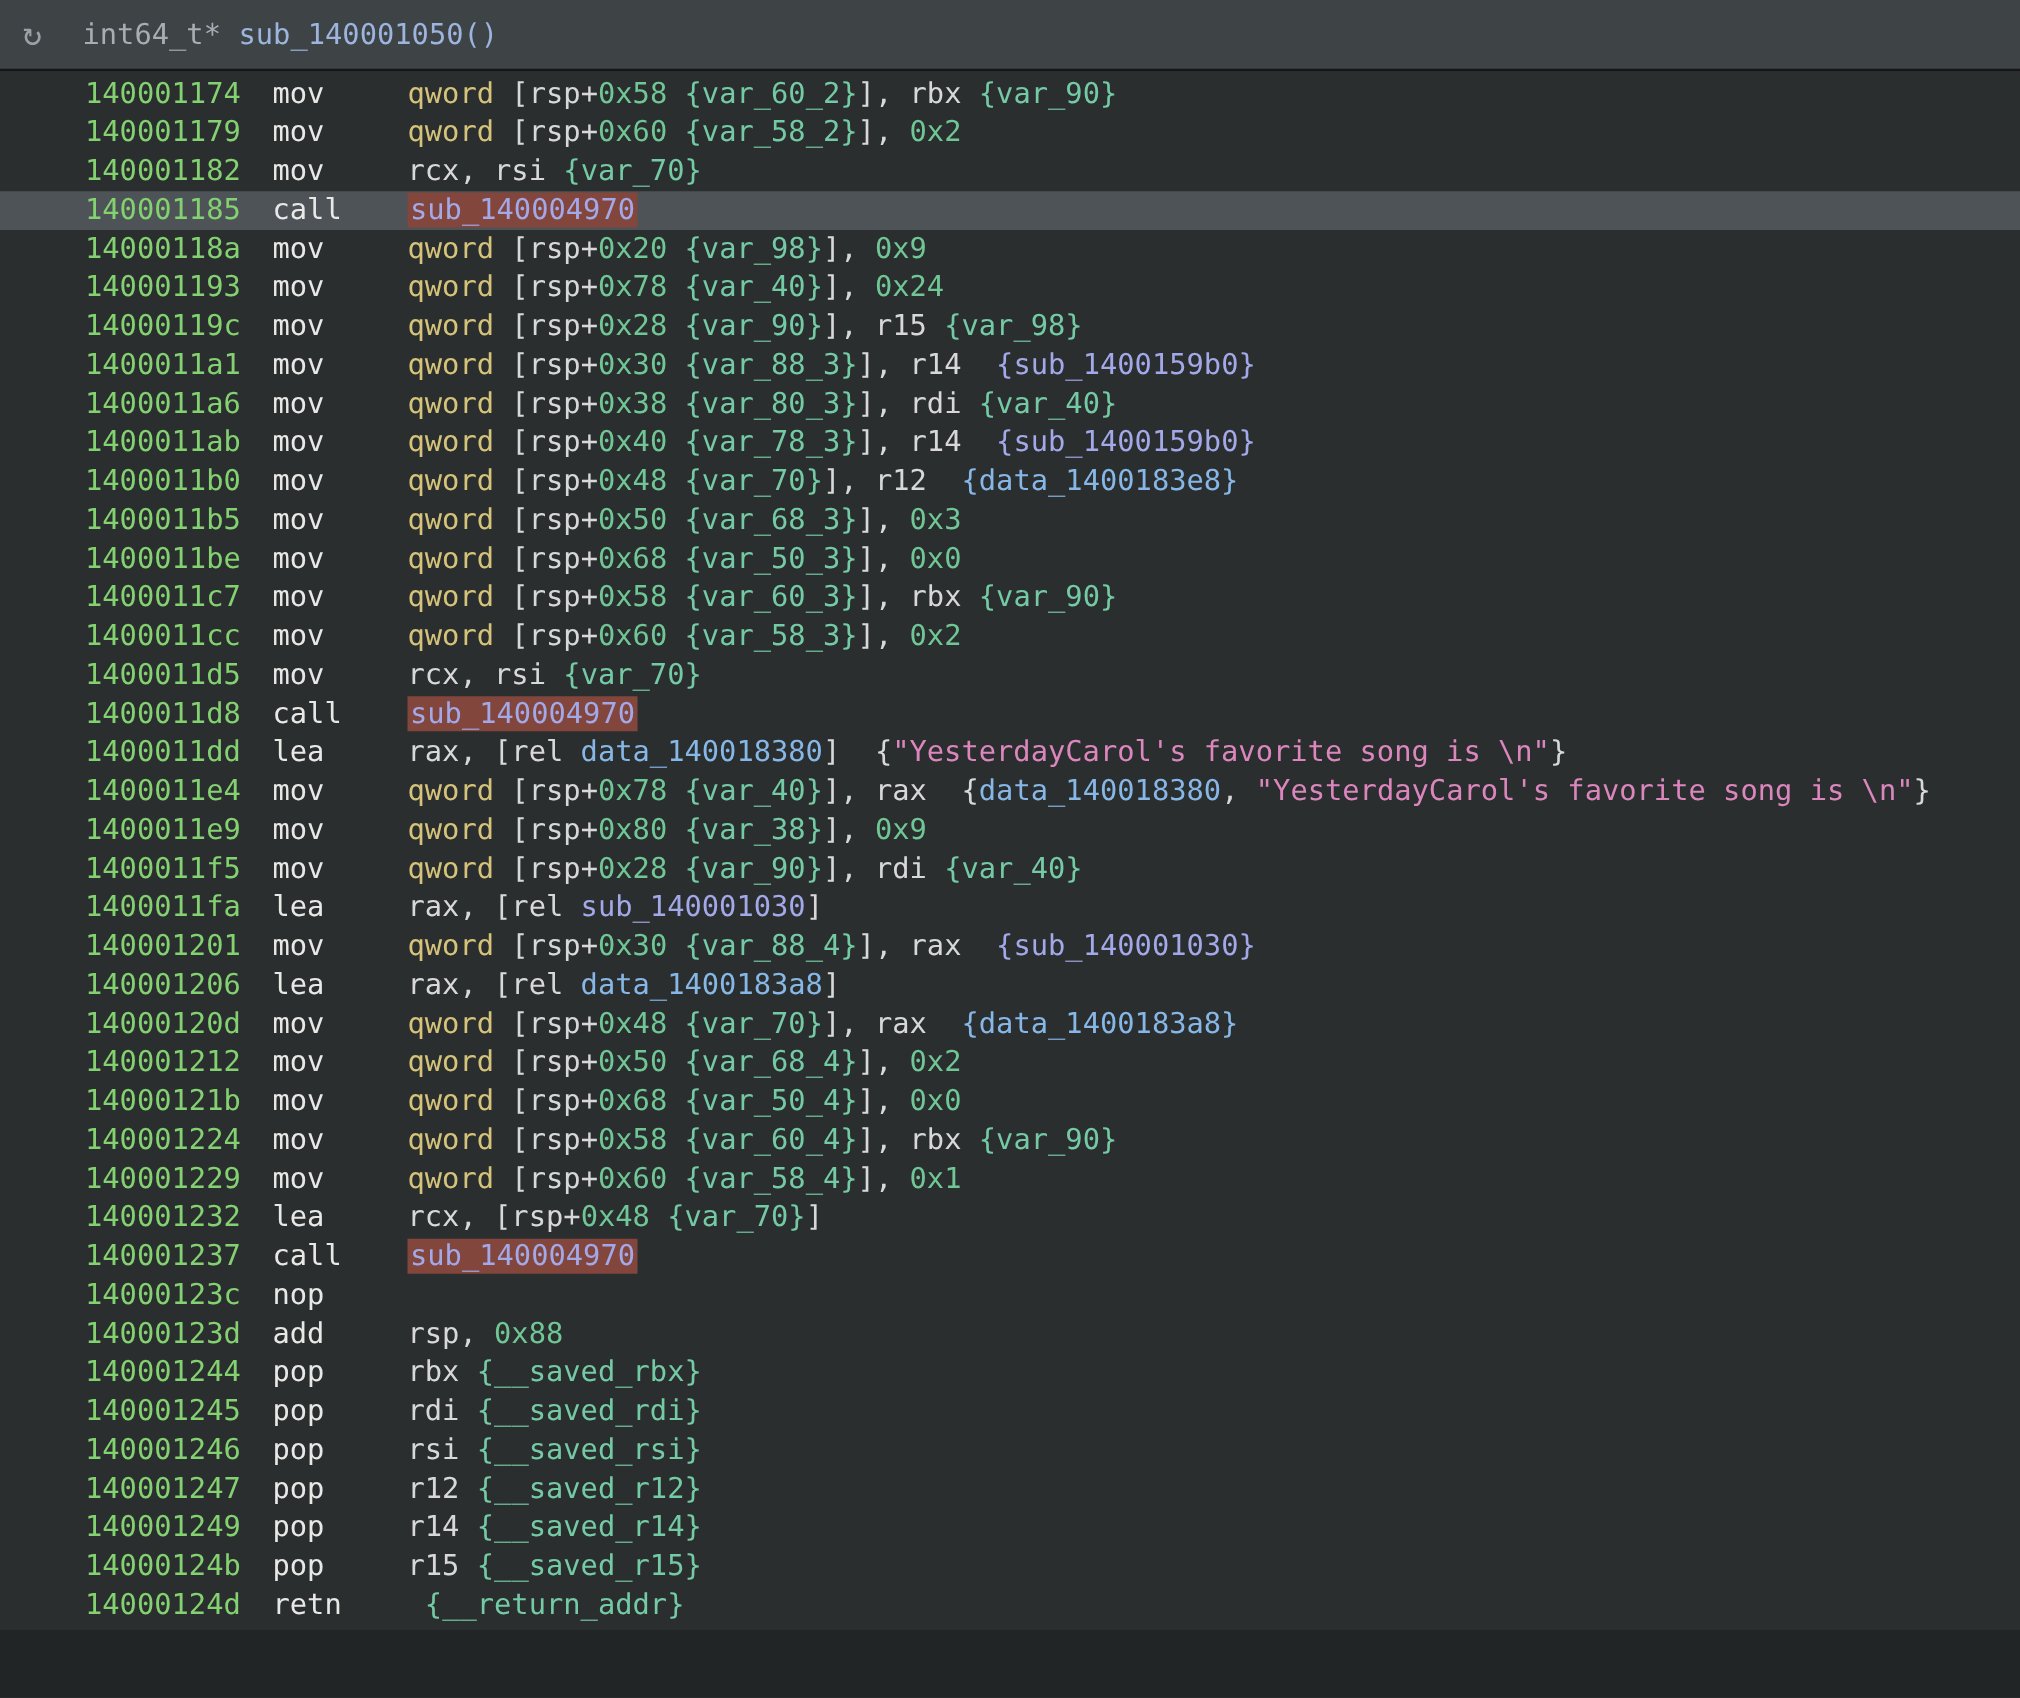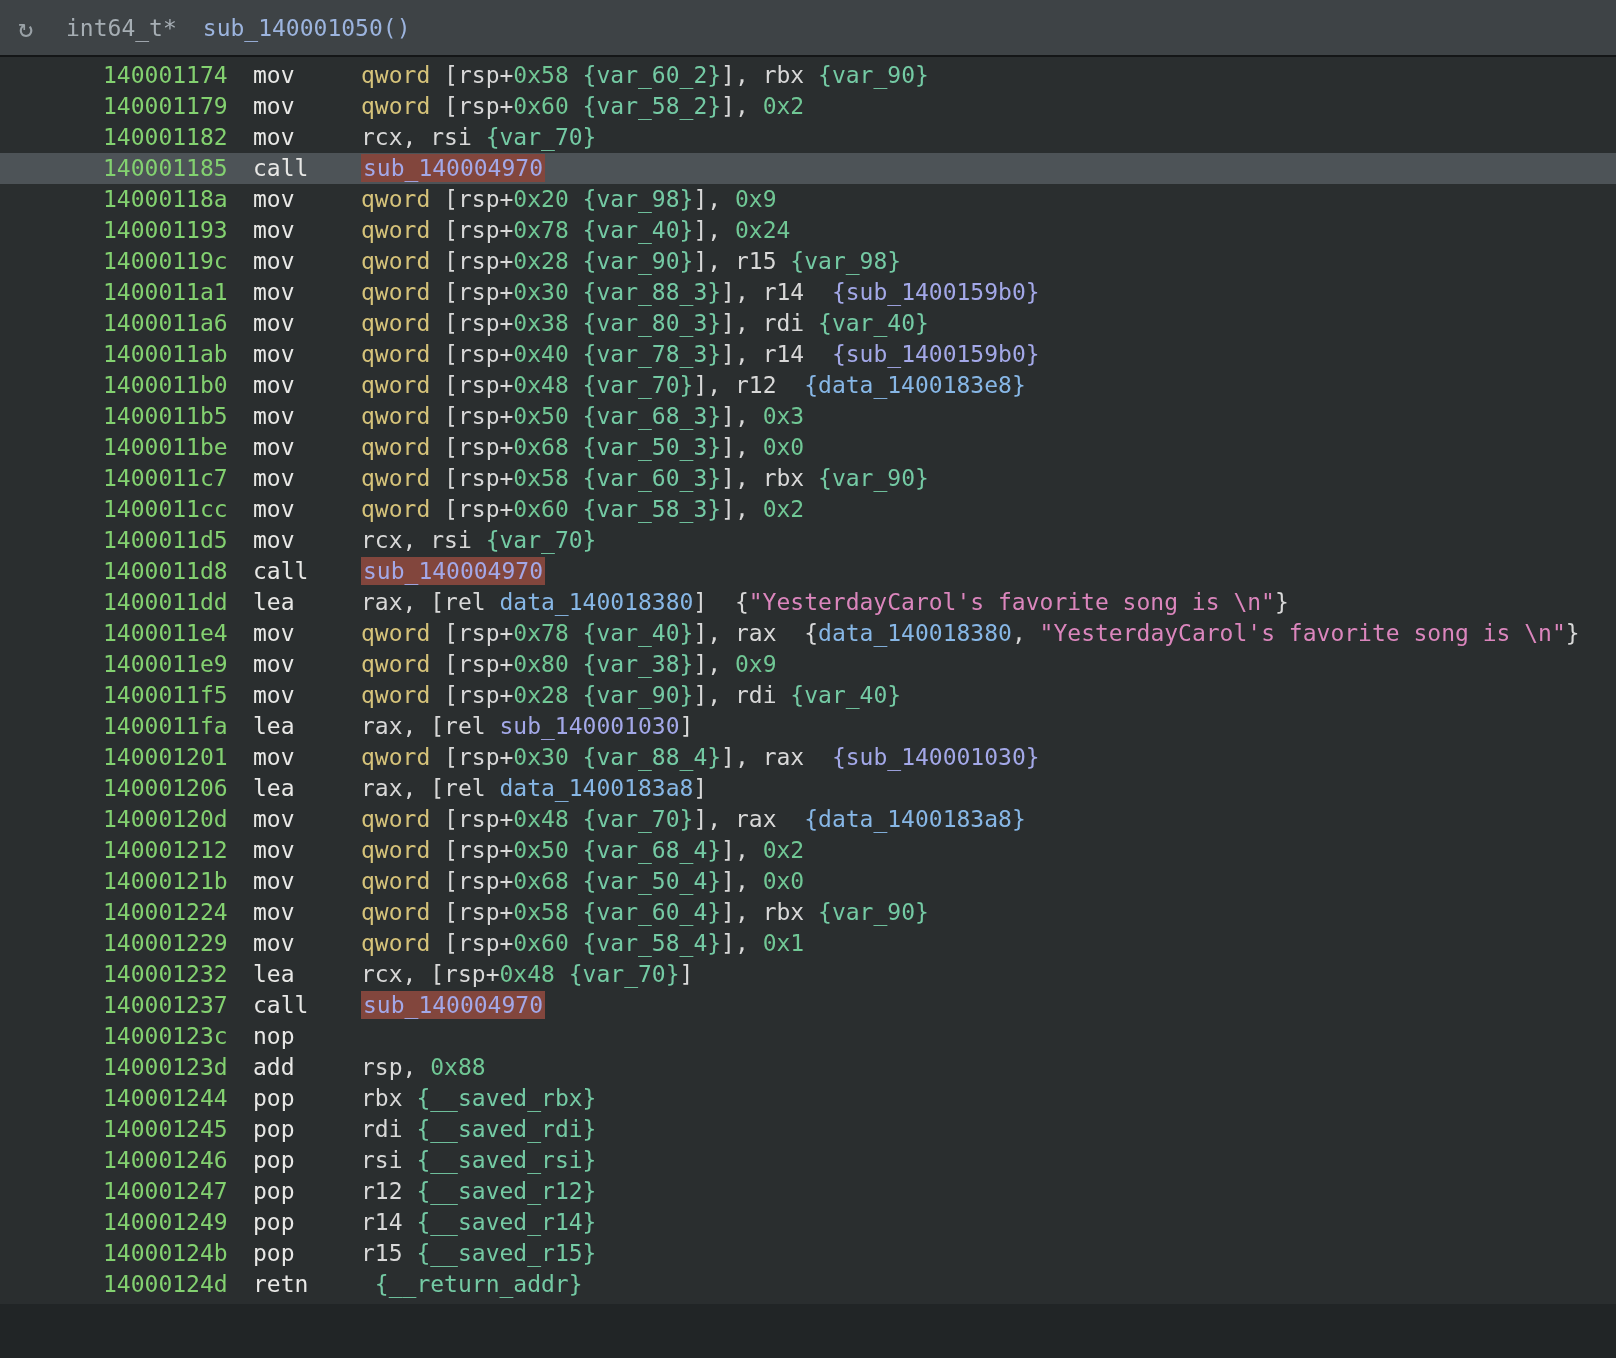--- a/index.html
+++ b/index.html
@@ -3,23 +3,23 @@
 <meta charset="utf-8">
 <title>Disassembly View</title>
 <style>
   *{margin:0;padding:0;box-sizing:border-box}
   html,body{width:1616px;height:1358px;overflow:hidden}
   body{font-family:"DejaVu Sans Mono",monospace;background:var(--bg,#2a2e2f)}
   .window{width:100%;height:100%;display:flex;flex-direction:column}
   .fn-header{height:57px;flex:0 0 57px;background:var(--header-bg,#3e4346);border-bottom:2px solid var(--header-border,#141617);display:flex;align-items:center;font-size:23px;white-space:pre}
   .refresh-icon{color:var(--icon,#99a1a6);font-size:26px;margin-left:18px;width:34px;cursor:pointer;user-select:none}
   .ret-type{color:var(--type,#a6aeb4);margin-left:14px}
-  .fn-name{color:var(--fn-name,#9cb4de);margin-left:26px}
+  .fn-name{color:var(--fn-name,#9cb4de);margin-left:14px}
   .listing{flex:1 1 auto;background:var(--bg,#2a2e2f);padding-top:3px;font-size:23px;line-height:31px;white-space:pre;overflow:hidden}
-  .line{height:31px;padding-left:103px}
+  .line{height:31px;padding-left:68px}
   .line.selected{background:var(--selected-bg,#4d5357)}
   .addr{display:inline-block;width:150px;color:var(--address,#83d170)}
   .mn{display:inline-block;width:108px;color:var(--mnemonic,#e8e8e6)}
   .tok-kw{color:var(--keyword,#d6c37a)}
   .tok-text{color:var(--text,#d8d8d8)}
   .tok-reg{color:var(--text,#d8d8d8)}
   .tok-num{color:var(--number,#70c795)}
   .tok-var{color:var(--variable,#74caa4)}
   .tok-code{color:var(--code-symbol,#a3a8e8)}
   .tok-data{color:var(--data-symbol,#87b7e6)}

